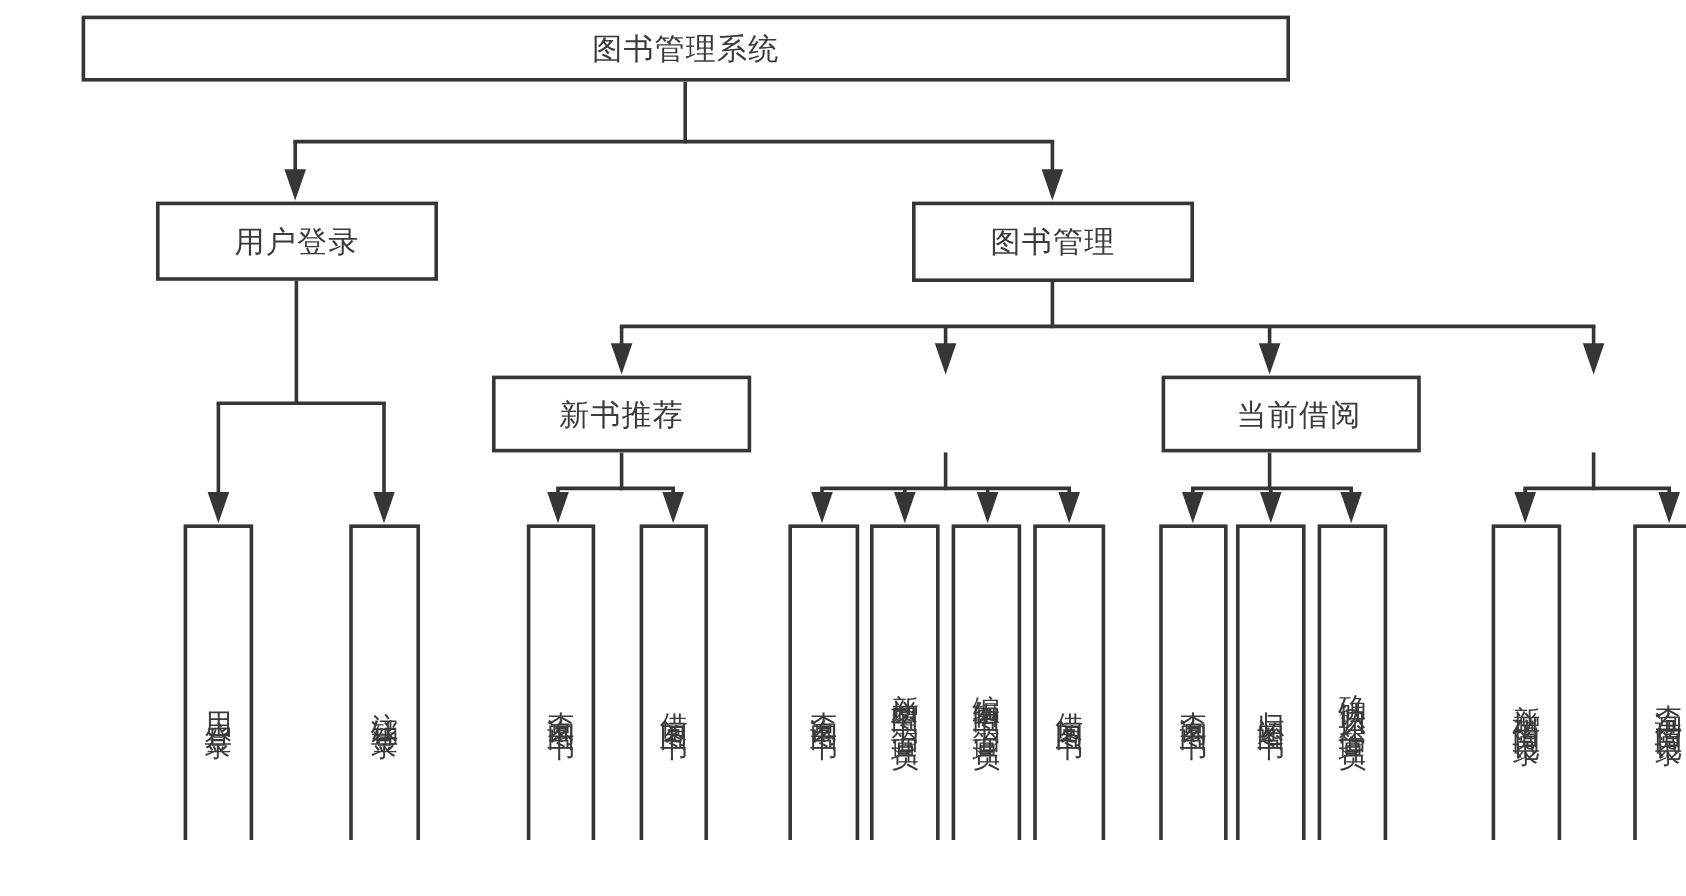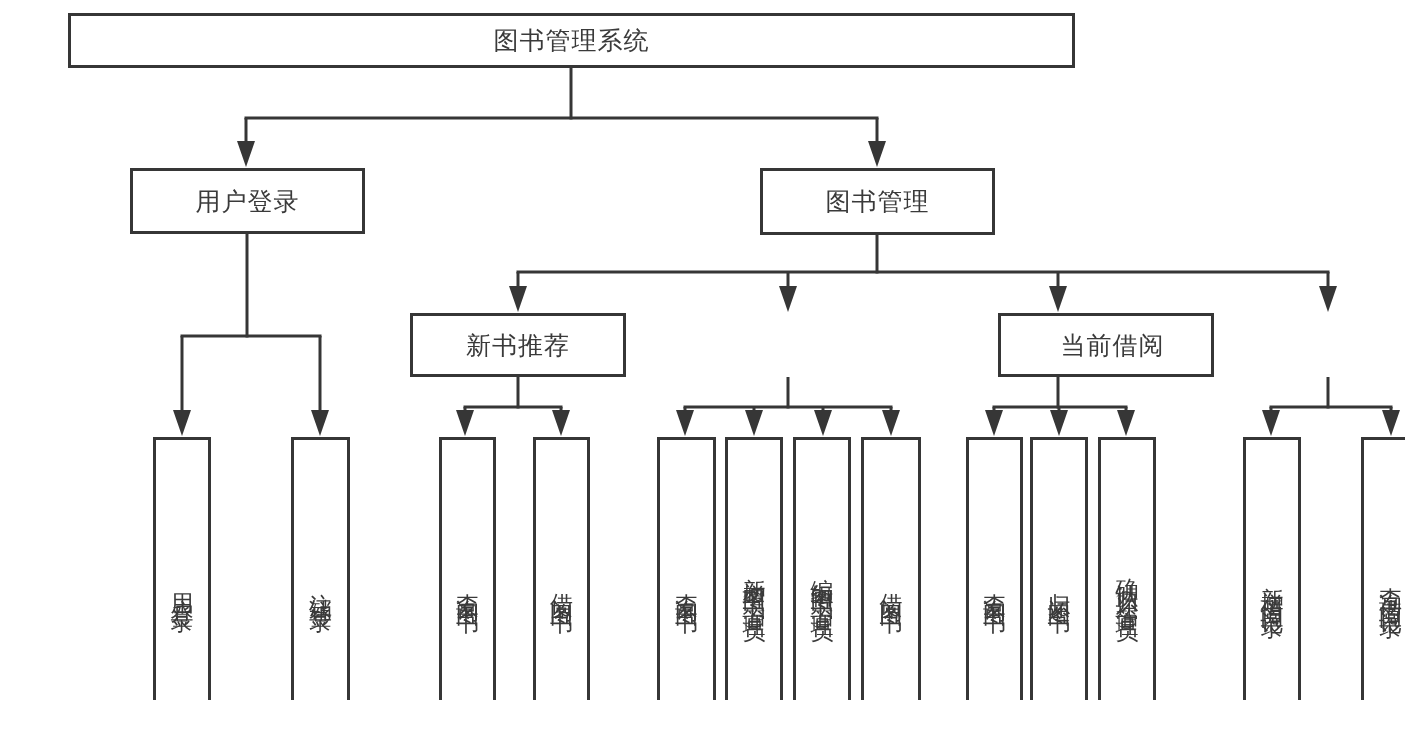--- a/index.html
+++ b/index.html
@@ -113,21 +113,21 @@
   <div class="hbox" style="left:82px; top:168px; width:235px; height:66px;">
     <span>用户登录</span>
   </div>
   <div class="hbox" style="left:712px; top:168px; width:235px; height:67px;">
     <span>图书管理</span>
   </div>
 
   <div class="hbox" style="left:362px; top:313px; width:216px; height:64px;">
     <span>新书推荐</span>
   </div>
-  <div class="hbox" style="left:950px; top:313px; width:216px; height:64px;padding-left:13px;">
+  <div class="hbox" style="left:920px; top:313px; width:216px; height:64px;padding-left:13px;">
     <span>当前借阅</span>
   </div>
 
   <div class="vbox" style="left:105px; top:437px; width:58px; height:299px;">
     <span class="vtext">用户登录</span>
   </div>
   <div class="vbox" style="left:243px; top:437px; width:59px; height:299px;">
     <span class="vtext">注销登录</span>
   </div>
 

